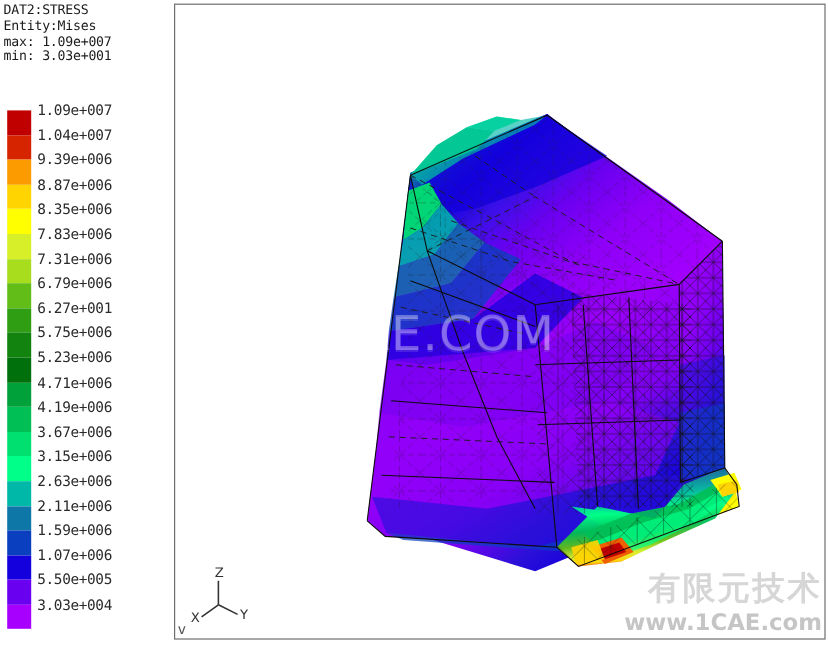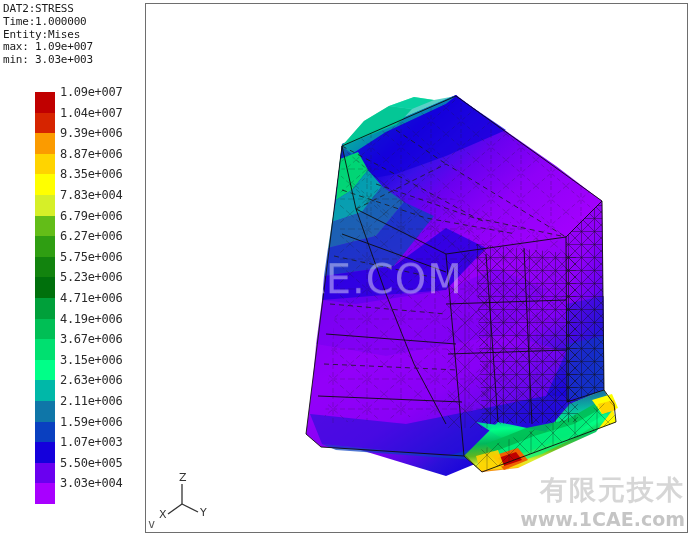--- a/index.html
+++ b/index.html
@@ -13,21 +13,21 @@
   
   .hdr{position:absolute;left:3px;top:3px;width:140px;}
   .hdr div{
     font-family:"DejaVu Sans Mono","Liberation Mono",monospace;
     font-size:11px;line-height:12.8px;color:#1a1a1a;white-space:pre;
     letter-spacing:-0.2px;
   }
 
   
   .legend{position:absolute;left:0px;top:92px;width:140px;}
-  .lrow{position:relative;height:20.6px;margin-left:29px;}
+  .lrow{position:relative;height:20.6px;}
   .sw{position:absolute;left:6px;top:0px;width:20px;height:20.6px;}
   .llab{
     position:absolute;left:31px;top:-8px;
     font-family:"DejaVu Sans Mono","Liberation Mono",monospace;
     font-size:12px;line-height:16px;color:#2a2a2a;white-space:pre;
     letter-spacing:-0.3px;
   }
 
   
   .viewport{
@@ -69,24 +69,23 @@
     font-size:11px;fill:#333;
   }
 </style>
 </head>
 <body>
 
 <div id="root">
 
   <div class="hdr">
     <div>DAT2:STRESS</div>
-    <div>Time:1.000000</div>
     <div>Entity:Mises</div>
     <div>max: 1.09e+007</div>
-    <div>min: 3.03e+003</div>
+    <div>min: 3.03e+001</div>
   </div>
 
   <div class="legend" id="legend">
       <div class="lrow">
         <div class="sw" style="background: rgb(192, 0, 0);"></div>
         <div class="llab">1.09e+007</div>
       </div>
       <div class="lrow">
         <div class="sw" style="background: rgb(214, 36, 0);"></div>
         <div class="llab">1.04e+007</div>
@@ -98,29 +97,33 @@
       <div class="lrow">
         <div class="sw" style="background: rgb(255, 212, 0);"></div>
         <div class="llab">8.87e+006</div>
       </div>
       <div class="lrow">
         <div class="sw" style="background: rgb(255, 255, 0);"></div>
         <div class="llab">8.35e+006</div>
       </div>
       <div class="lrow">
         <div class="sw" style="background: rgb(214, 239, 40);"></div>
-        <div class="llab">7.83e+004</div>
+        <div class="llab">7.83e+006</div>
+      </div>
+      <div class="lrow">
+        <div class="sw" style="background: rgb(168, 221, 30);"></div>
+        <div class="llab">7.31e+006</div>
       </div>
       <div class="lrow">
         <div class="sw" style="background: rgb(99, 189, 24);"></div>
         <div class="llab">6.79e+006</div>
       </div>
       <div class="lrow">
         <div class="sw" style="background: rgb(47, 158, 18);"></div>
-        <div class="llab">6.27e+006</div>
+        <div class="llab">6.27e+001</div>
       </div>
       <div class="lrow">
         <div class="sw" style="background: rgb(18, 131, 14);"></div>
         <div class="llab">5.75e+006</div>
       </div>
       <div class="lrow">
         <div class="sw" style="background: rgb(0, 112, 12);"></div>
         <div class="llab">5.23e+006</div>
       </div>
       <div class="lrow">
@@ -146,21 +149,21 @@
       <div class="lrow">
         <div class="sw" style="background: rgb(15, 118, 168);"></div>
         <div class="llab">2.11e+006</div>
       </div>
       <div class="lrow">
         <div class="sw" style="background: rgb(10, 64, 192);"></div>
         <div class="llab">1.59e+006</div>
       </div>
       <div class="lrow">
         <div class="sw" style="background: rgb(20, 0, 220);"></div>
-        <div class="llab">1.07e+003</div>
+        <div class="llab">1.07e+006</div>
       </div>
       <div class="lrow">
         <div class="sw" style="background: rgb(106, 0, 240);"></div>
         <div class="llab">5.50e+005</div>
       </div>
       <div class="lrow">
         <div class="sw" style="background: rgb(168, 0, 255);"></div>
         <div class="llab">3.03e+004</div>
       </div>
     </div>

